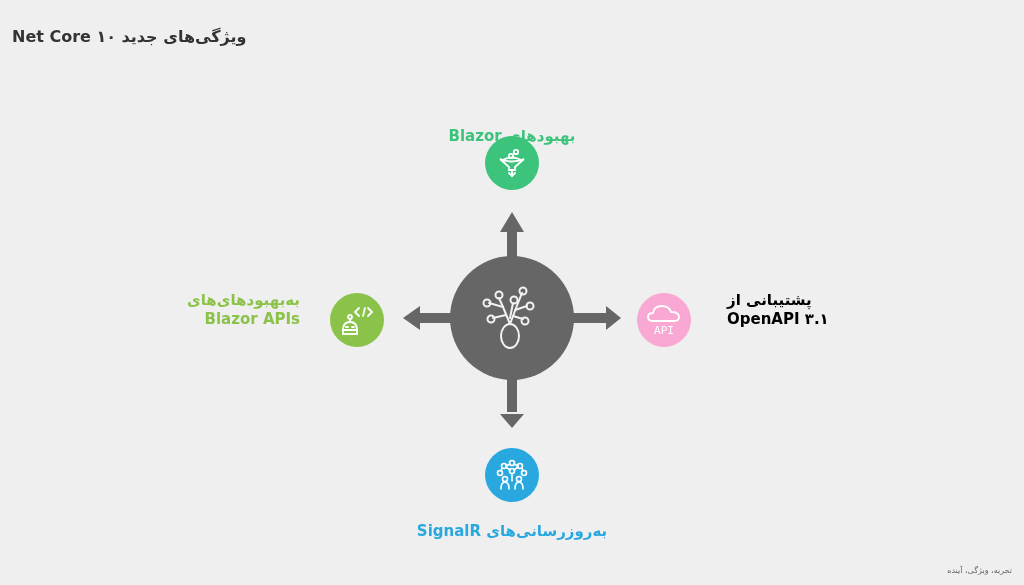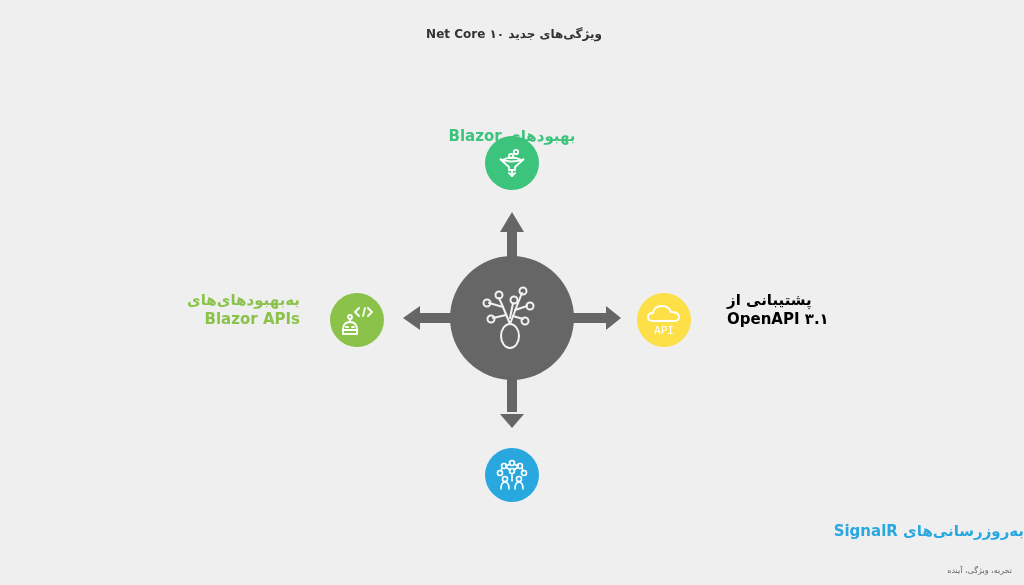--- a/index.html
+++ b/index.html
@@ -4,30 +4,30 @@
   <style>
     html, body { margin: 0; padding: 0; }
     body {
       width: 1024px; height: 585px;
       background: #efefef;
       position: relative;
       overflow: hidden;
       font-family: "DejaVu Sans", sans-serif;
     }
     .title {
-      position: absolute; left: 4px; right: 0; top: 27px;
-      text-align: center; font-size: 12px; font-weight: bold; color: #333;
+      position: absolute; left: 12px; right: 0; top: 27px;
+      text-align: left; font-size: 16px; font-weight: bold; color: #333;
       direction: rtl;
     }
     .label {
       position: absolute; font-weight: bold; font-size: 15px; line-height: 19px;
       direction: rtl;
     }
     .label-top { left: 0; right: 0; top: 88px; text-align: center; margin-top: 39px; }
-    .label-bottom { left: 0; right: 0; top: 522px; }
+    .label-bottom { left: 0; right: 0; top: 522px; text-align: center; }
     .label-left { right: 724px; top: 291px; text-align: right; }
     .label-right { left: 727px; top: 291px; text-align: left; }
     .label .line { display: block; }
     .node {
       position: absolute; width: 54px; height: 54px; border-radius: 50%;
       display: flex; align-items: center; justify-content: center;
     }
     .center-node {
       position: absolute; left: 450px; top: 256px; width: 124px; height: 124px;
       border-radius: 50%; background: #666666;
@@ -106,21 +106,21 @@
     <path d="M23 13 L25 5"></path>
     <path d="M28 5 L32 9 L28 13"></path>
     <circle cx="10" cy="14" r="2"></circle>
     <path d="M10 16 L10 19"></path>
     <path d="M3 27 Q3 19 10 19 Q17 19 17 27 Z"></path>
     <rect x="3" y="27" width="14" height="4"></rect>
     <path d="M6 24 L8 24 M12 24 L14 24"></path>
   </svg>
 </div>
 
-<div class="node" style="left:637px; top:293px; background:#fde047;">
+<div class="node" style="left:637px; top:293px; background:#f9a8d4;">
   <svg width="38" height="34" viewBox="0 0 38 34" fill="none" stroke="#ffffff" stroke-width="1.8" stroke-linecap="round">
     <path d="M8 18 Q3 18 3 14 Q3 10 8 10 Q9 3 17 3 Q24 3 26 9 Q34 9 34 14 Q34 18 29 18 Z"></path>
     <text x="19" y="31" fill="#ffffff" stroke="none" font-size="11" font-family="DejaVu Sans Mono, monospace" text-anchor="middle">API</text>
   </svg>
 </div>
 
 <div class="node" style="left:485px; top:448px; background:#29a8e0;">
   <svg width="36" height="36" viewBox="0 0 36 36" fill="none" stroke="#ffffff" stroke-width="1.6" stroke-linecap="round">
     <circle cx="18" cy="6" r="2.5"></circle>
     <circle cx="10" cy="9" r="2.5"></circle>

